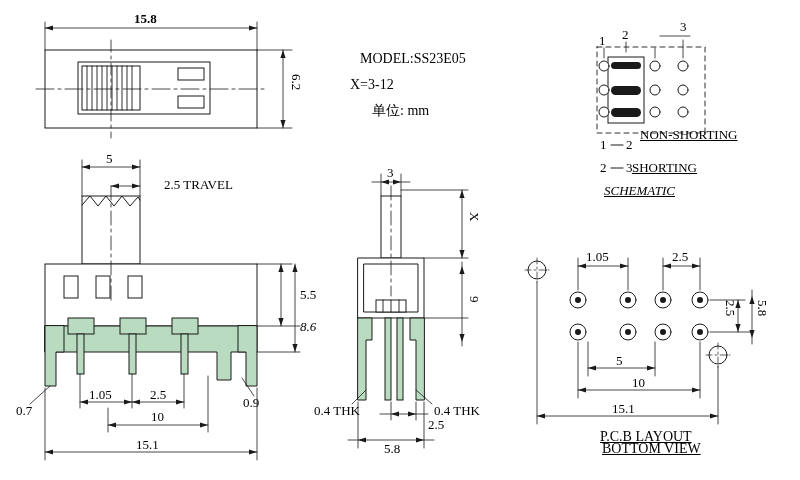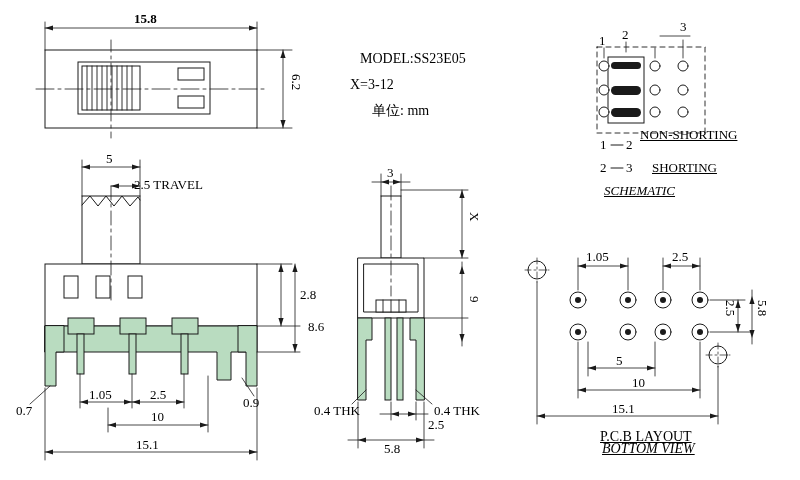--- a/index.html
+++ b/index.html
@@ -348,23 +348,23 @@
 </svg>
 
 <div class="lbl s14" style="left:360px;top:52px;">MODEL:SS23E05</div>
 <div class="lbl s14" style="left:340px;top:78px;margin-left:10px;">X=3-12</div>
 <div class="lbl s14" style="left:372px;top:104px;">单位: mm</div>
 
 <div class="lbl s13" style="left:134px;top:12px;font-weight:bold;">15.8</div>
 <div class="lbl s13 vert" style="left:290px;top:74px;">6.2</div>
 
 <div class="lbl s13" style="left:106px;top:152px;">5</div>
-<div class="lbl s13" style="left:134px;top:178px;">2.5 TRAVEL</div>
-<div class="lbl s13" style="left:300px;top:288px;">2.8</div>
-<div class="lbl s13" style="left:308px;top:320px;">8.6</div>
+<div class="lbl s13" style="left:164px;top:178px;">2.5 TRAVEL</div>
+<div class="lbl s13" style="left:300px;top:288px;">5.5</div>
+<div class="lbl s13" style="left:300px;top:320px;font-style:italic;">8.6</div>
 <div class="lbl s13" style="left:16px;top:404px;">0.7</div>
 <div class="lbl s13" style="left:243px;top:396px;">0.9</div>
 <div class="lbl s13" style="left:89px;top:388px;">1.05</div>
 <div class="lbl s13" style="left:150px;top:388px;">2.5</div>
 <div class="lbl s13" style="left:151px;top:410px;">10</div>
 <div class="lbl s13" style="left:136px;top:438px;">15.1</div>
 
 <div class="lbl s13" style="left:387px;top:166px;">3</div>
 <div class="lbl s13 vert" style="left:468px;top:212px;">X</div>
 <div class="lbl s13 vert" style="left:468px;top:296px;">9</div>
@@ -376,27 +376,27 @@
 <div class="lbl s13" style="left:599px;top:34px;">1</div>
 <div class="lbl s13" style="left:622px;top:28px;">2</div>
 <div class="lbl s13" style="left:680px;top:20px;">3</div>
 
 <div class="lbl s13" style="left:600px;top:138px;">1</div>
 <div class="lbl s13" style="left:626px;top:138px;">2</div>
 <div class="lbl s13 u" style="left:640px;top:128px;">NON-SHORTING</div>
 
 <div class="lbl s13" style="left:600px;top:161px;">2</div>
 <div class="lbl s13" style="left:626px;top:161px;">3</div>
-<div class="lbl s13 u" style="left:652px;top:161px;">SHORTING</div>
+<div class="lbl s13 u" style="left:632px;top:161px;">SHORTING</div>
 
 <div class="lbl s13 u" style="left:604px;top:184px;font-style:italic;">SCHEMATIC</div>
 
 <div class="lbl s13" style="left:586px;top:250px;">1.05</div>
 <div class="lbl s13" style="left:672px;top:250px;">2.5</div>
 <div class="lbl s13 vert" style="left:724px;top:300px;">2.5</div>
 <div class="lbl s13 vert" style="left:756px;top:300px;">5.8</div>
 <div class="lbl s13" style="left:616px;top:354px;">5</div>
 <div class="lbl s13" style="left:632px;top:376px;">10</div>
 <div class="lbl s13" style="left:612px;top:402px;">15.1</div>
 <div class="lbl s11 u" style="left:600px;top:430px;">P.C.B LAYOUT</div>
-<div class="lbl s11 u" style="left:602px;top:442px;font-style:italic;">BOTTOM VIEW</div>
+<div class="lbl s11 u" style="left:602px;top:442px;">BOTTOM VIEW</div>
 
 </div>
 
 </body></html>

